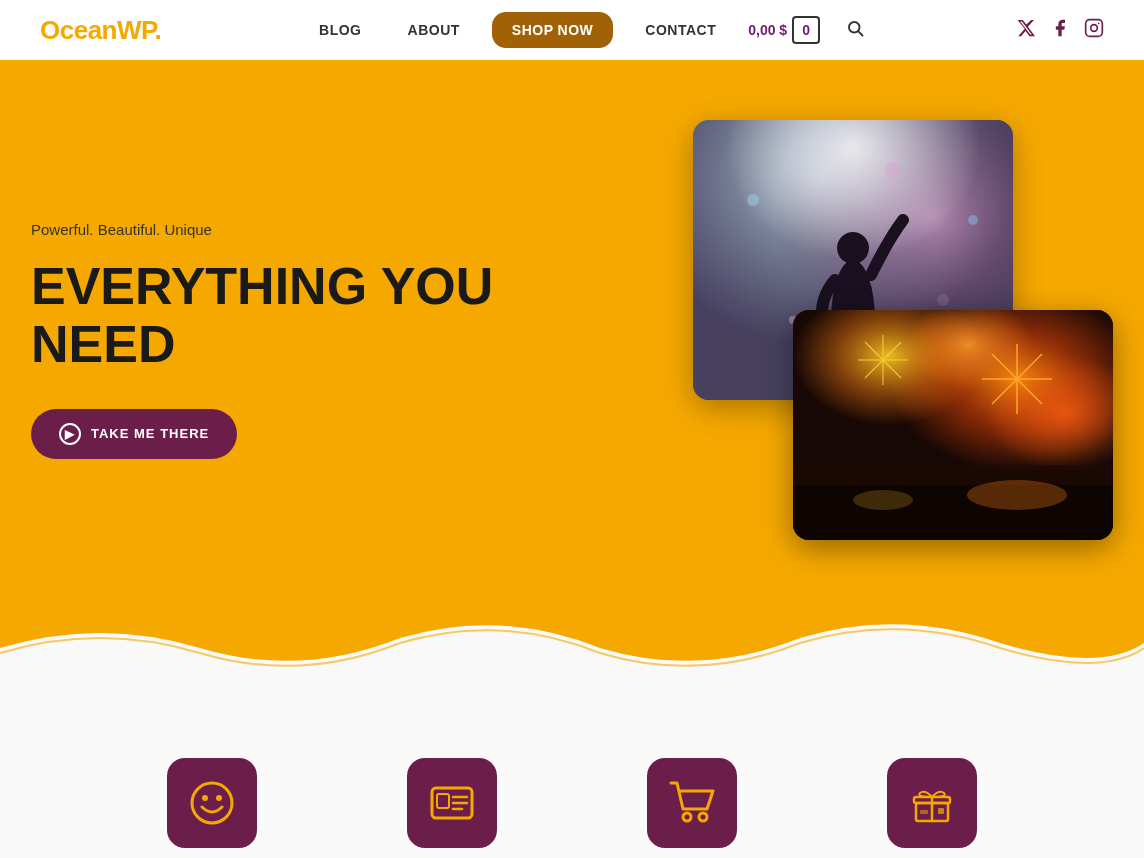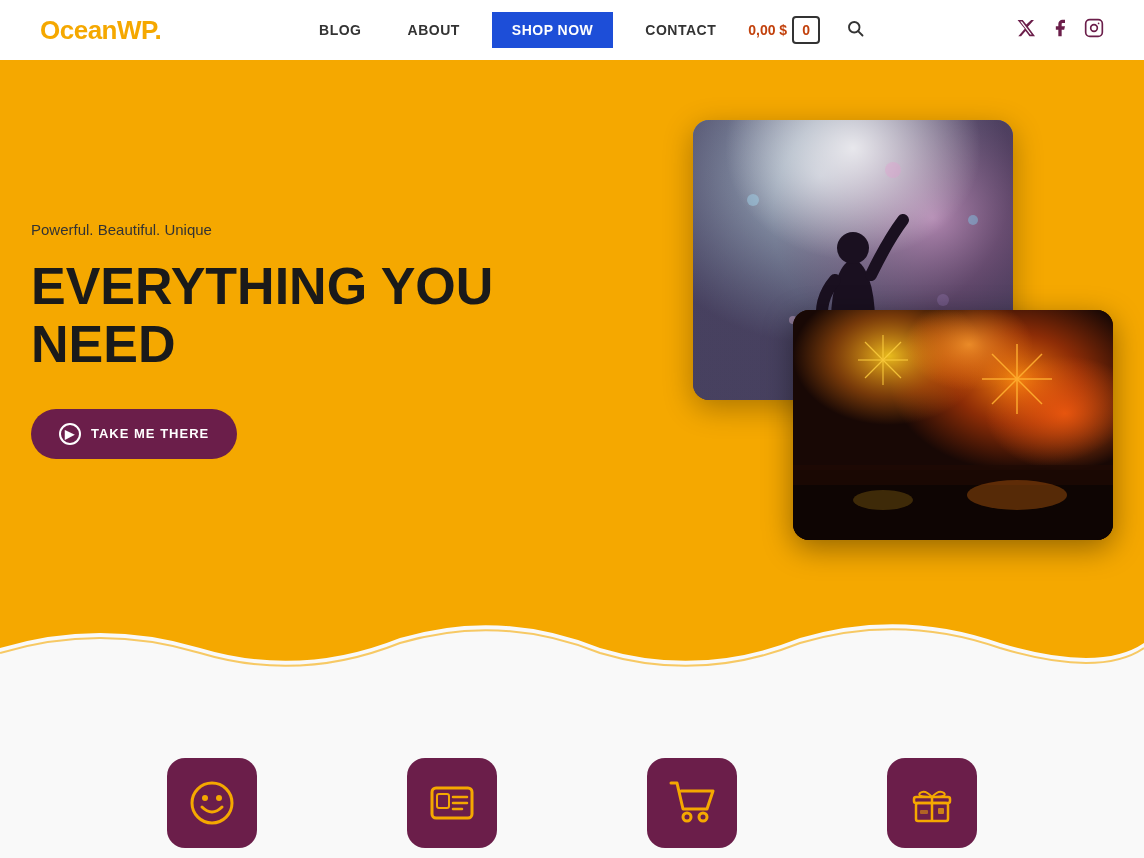--- a/index.html
+++ b/index.html
@@ -28,32 +28,32 @@
       font-size: 14px;
       font-weight: 600;
       color: #333;
       text-transform: uppercase;
       letter-spacing: 0.5px;
       padding: 8px 14px;
       text-decoration: none;
       cursor: pointer;
     }
     .nav-shop {
-      background: #1d4ed8;
+      background: #a16207;
       color: #fff !important;
-      border-radius: 0;
+      border-radius: 14px;
       padding: 10px 20px;
     }
     .cart-btn {
       display: flex;
       align-items: center;
       gap: 5px;
       font-size: 14px;
       font-weight: 600;
-      color: #c2410c;
+      color: #701a75;
       cursor: pointer;
     }
     .cart-icon-wrap {
       width: 28px;
       height: 28px;
       border: 2px solid #333;
       border-radius: 4px;
       display: flex;
       align-items: center;
       justify-content: center;

